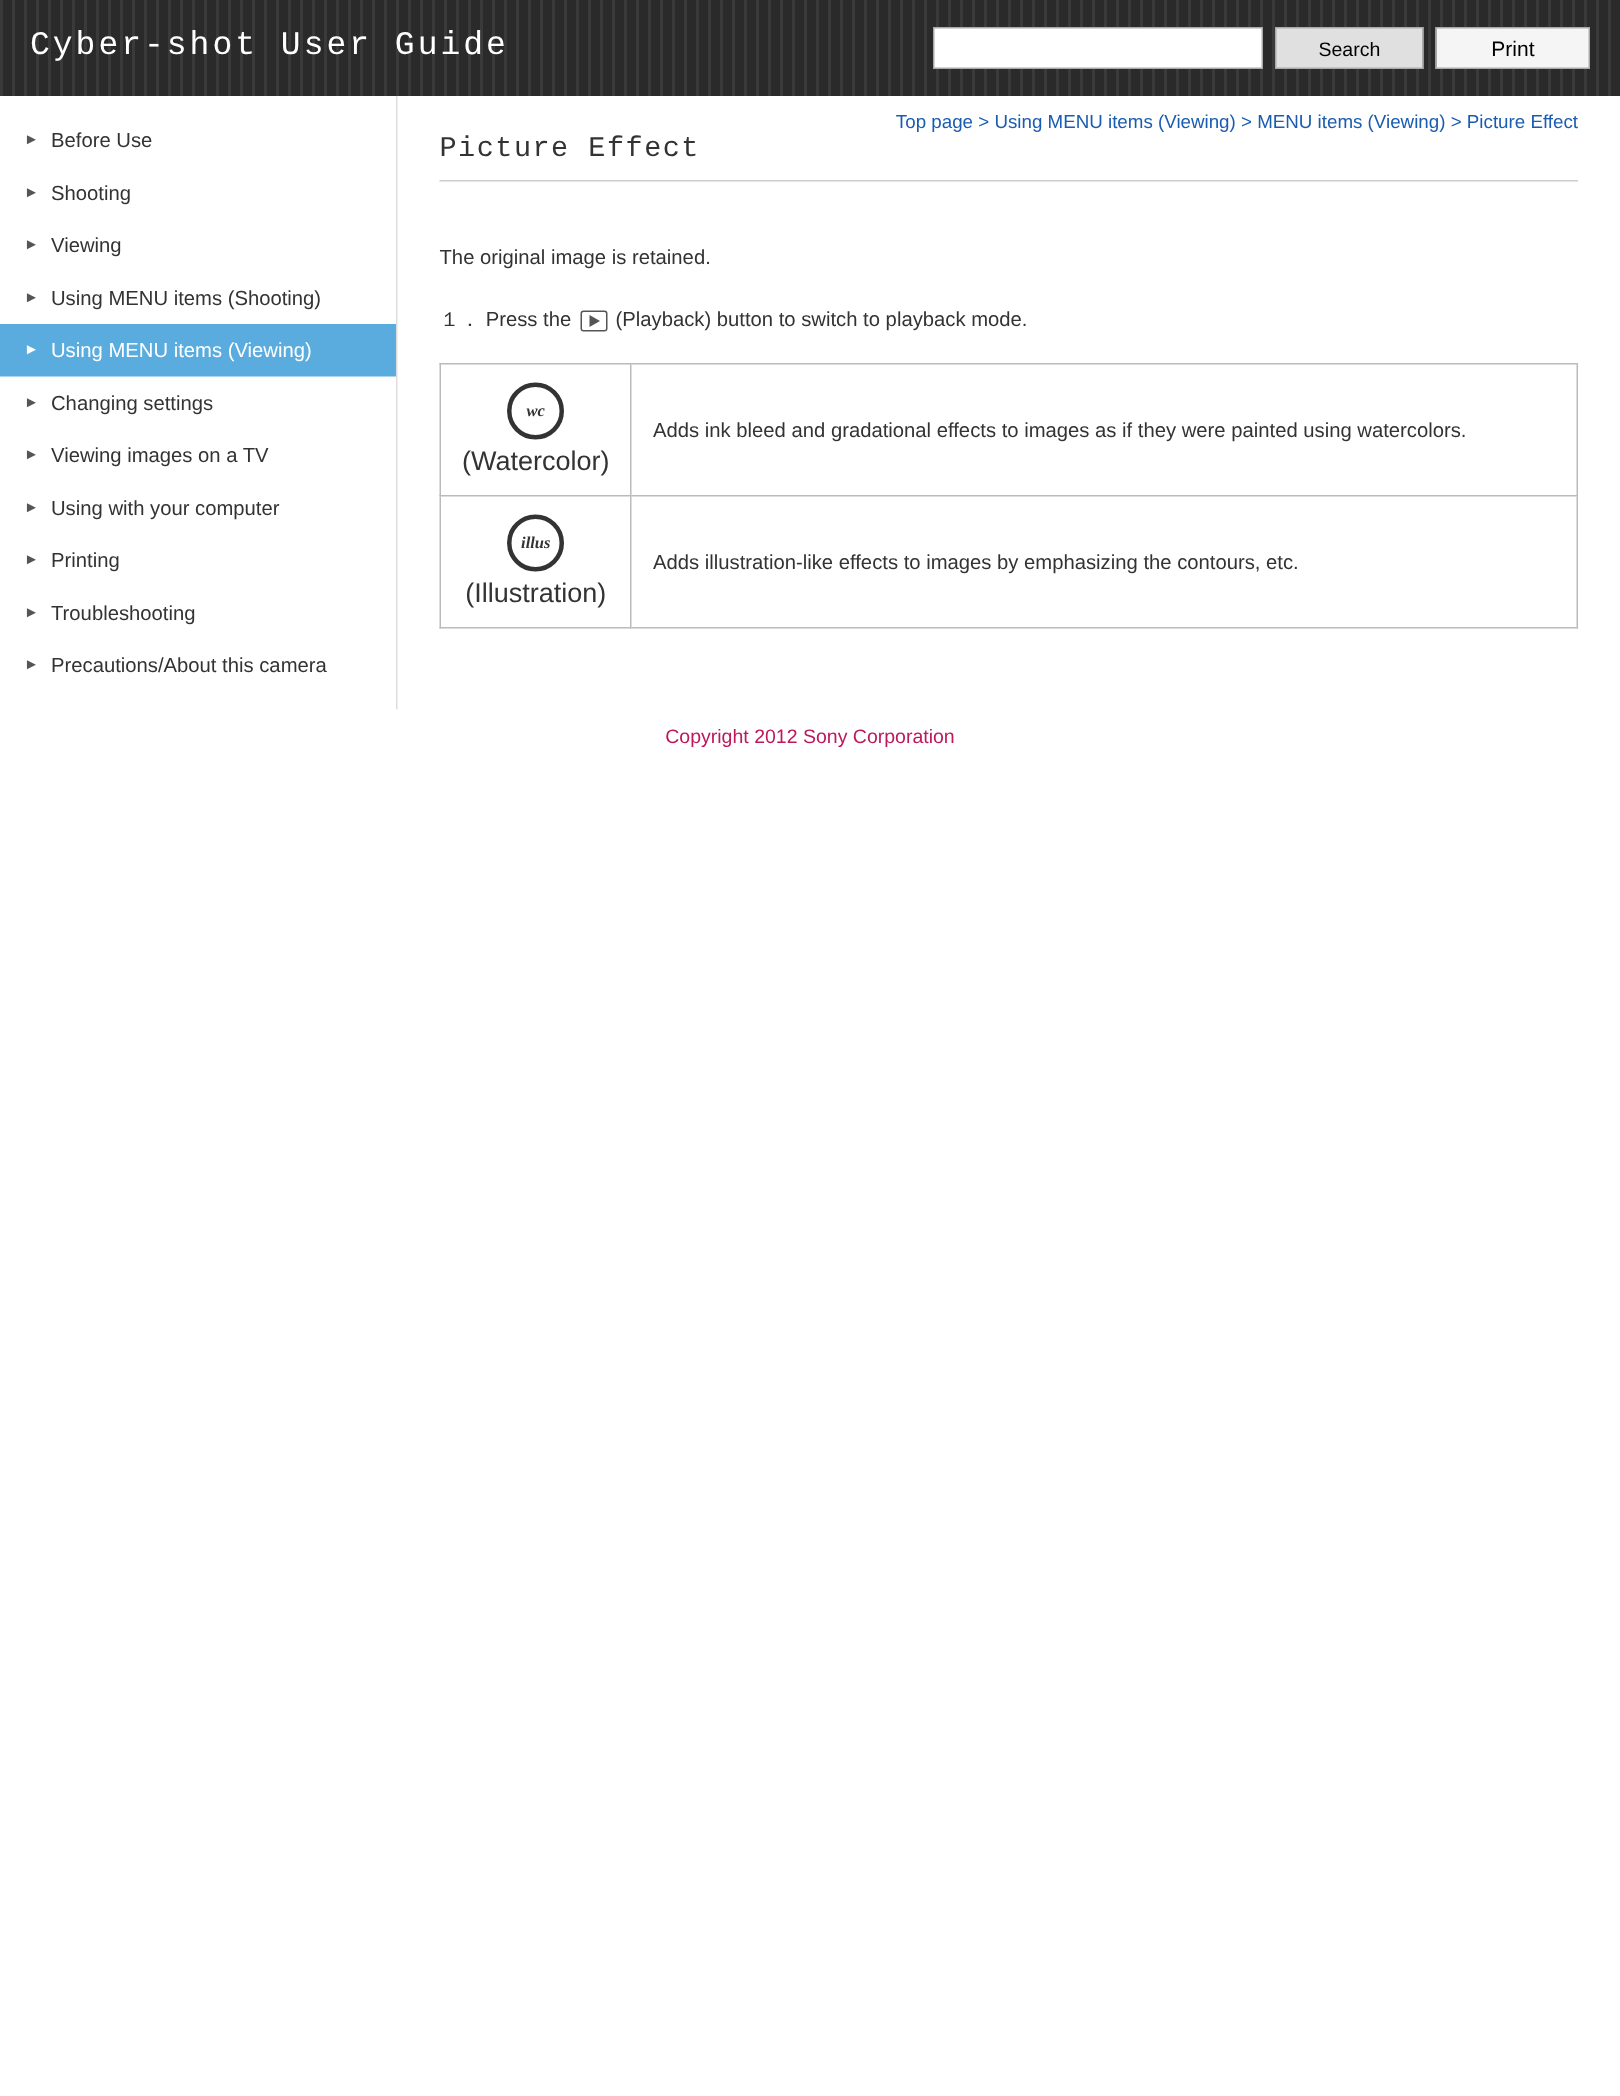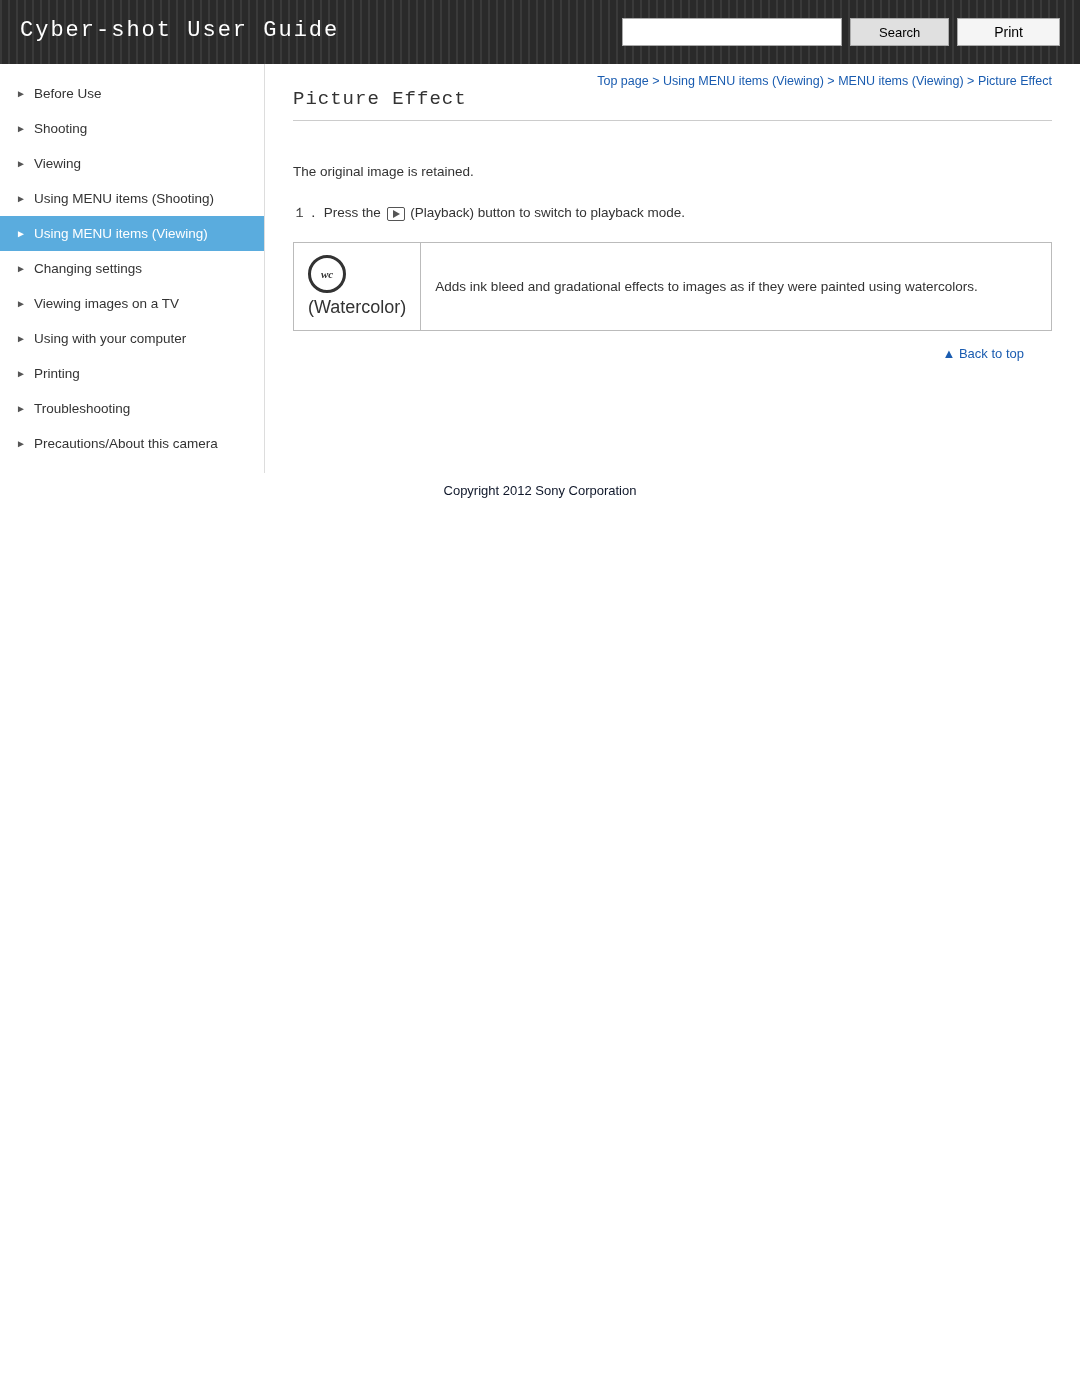--- a/index.html
+++ b/index.html
@@ -229,20 +229,21 @@
       padding: 12px 14px;
       vertical-align: middle;
     }
     .effect-icon-cell {
       width: 100px;
       text-align: center;
     }
     .effect-icon {
       display: flex;
       flex-direction: column;
+      align-items: center;
       gap: 4px;
     }
     .icon-circle {
       width: 38px;
       height: 38px;
       border: 3px solid #333;
       border-radius: 50%;
       display: flex;
       align-items: center;
       justify-content: center;
@@ -267,21 +268,21 @@
       font-size: 13px;
       text-decoration: none;
       cursor: pointer;
     }
     #back-to-top::before {
       content: '▲ ';
     }
     #copyright {
       text-align: center;
       font-size: 13px;
-      color: #0f172a;
+      color: #be185d;
       padding: 10px 0 20px 0;
     }
   </style>
 </head>
 <body>
 
 <div id="header">
   <span id="header-title">Cyber-shot User Guide</span>
   <div id="header-right">
     <input id="search-input" type="text" placeholder="" style="">
@@ -373,22 +374,28 @@
 
       <tr>
             <td class="effect-icon-cell">
               <div class="effect-icon">
                 <div class="icon-circle">wc</div>
                 <div class="effect-label">(Watercolor)</div>
               </div>
             </td>
             <td>Adds ink bleed and gradational effects to images as if they were painted using watercolors.</td>
           </tr>
+          <tr>
+            <td class="effect-icon-cell">
+              <div class="effect-icon">
+                <div class="icon-circle">illus</div>
+                <div class="effect-label">(Illustration)</div>
+              </div>
+            </td>
+            <td>Adds illustration-like effects to images by emphasizing the contours, etc.</td>
+          </tr>
         </tbody>
     </table>
 
-    <div id="footer">
-      <a id="back-to-top">Back to top</a>
-    </div>
   </div>
 </div>
 
 <div id="copyright">Copyright 2012 Sony Corporation</div>
 
 </body></html>

